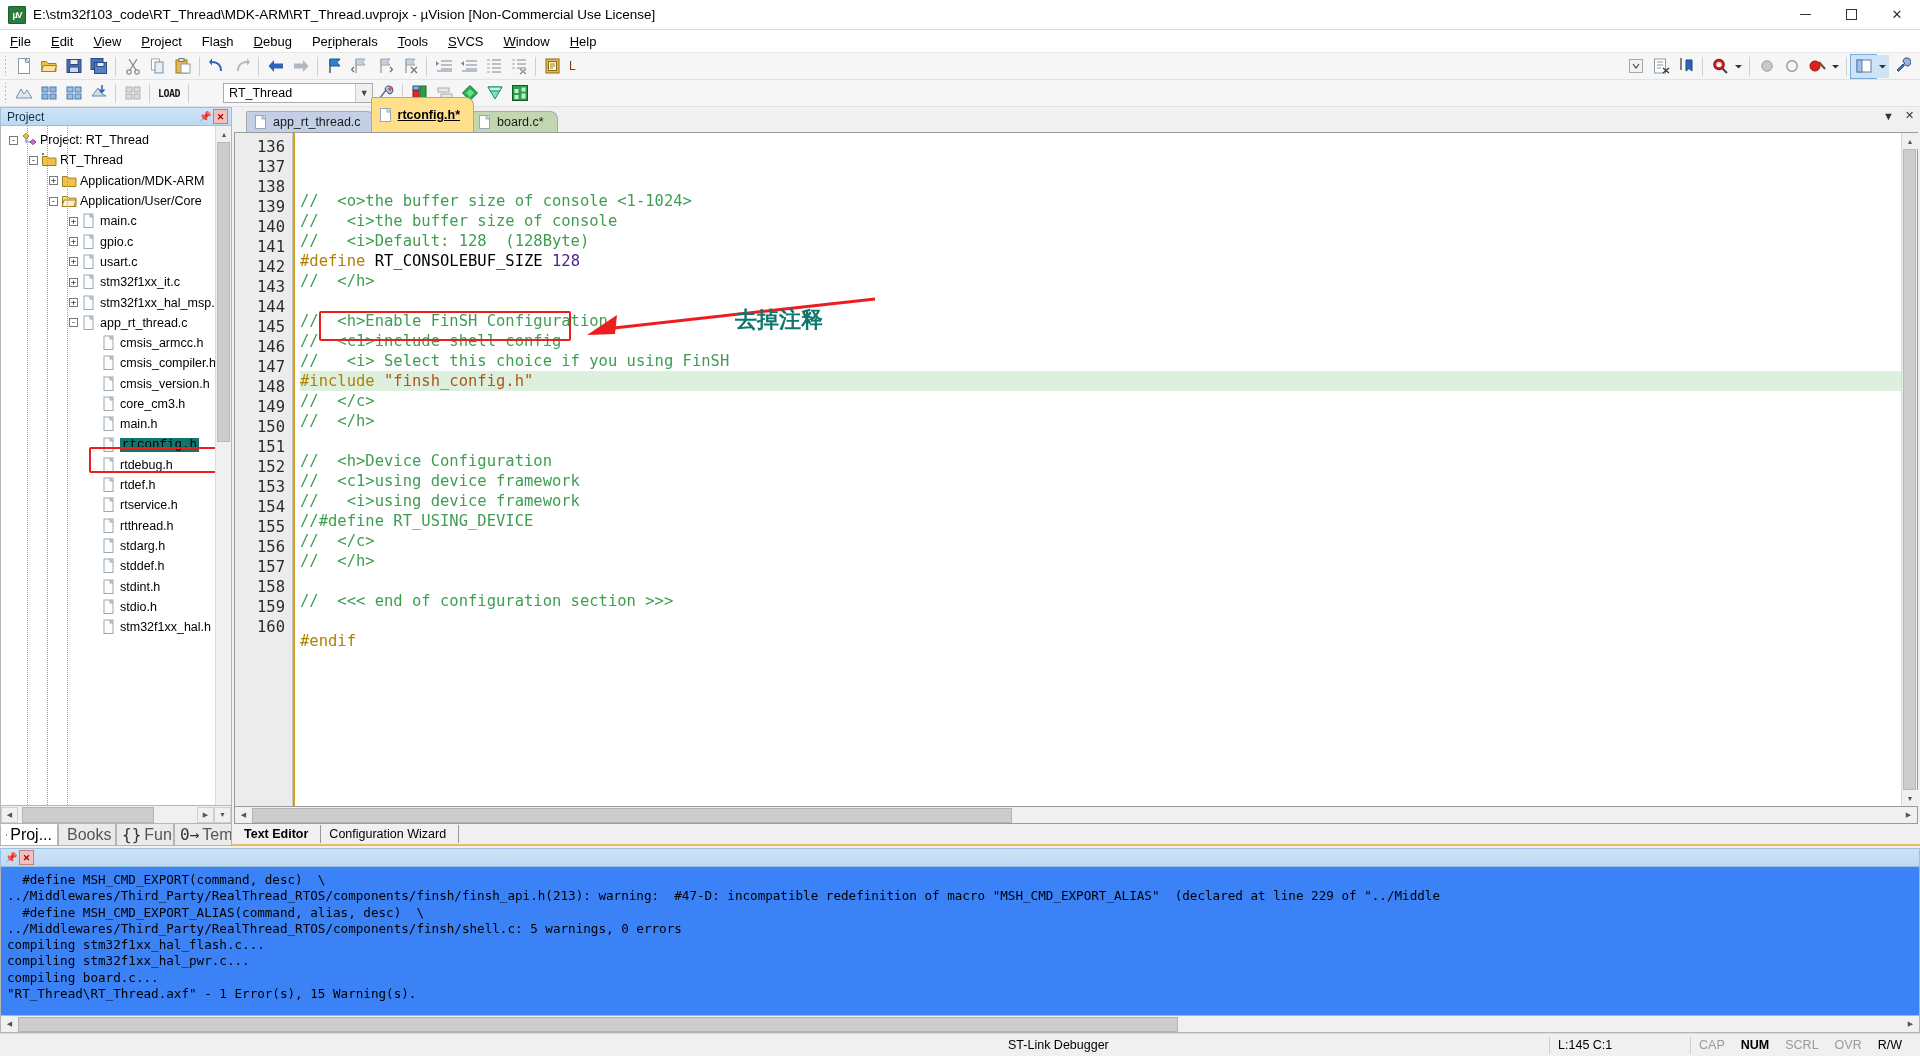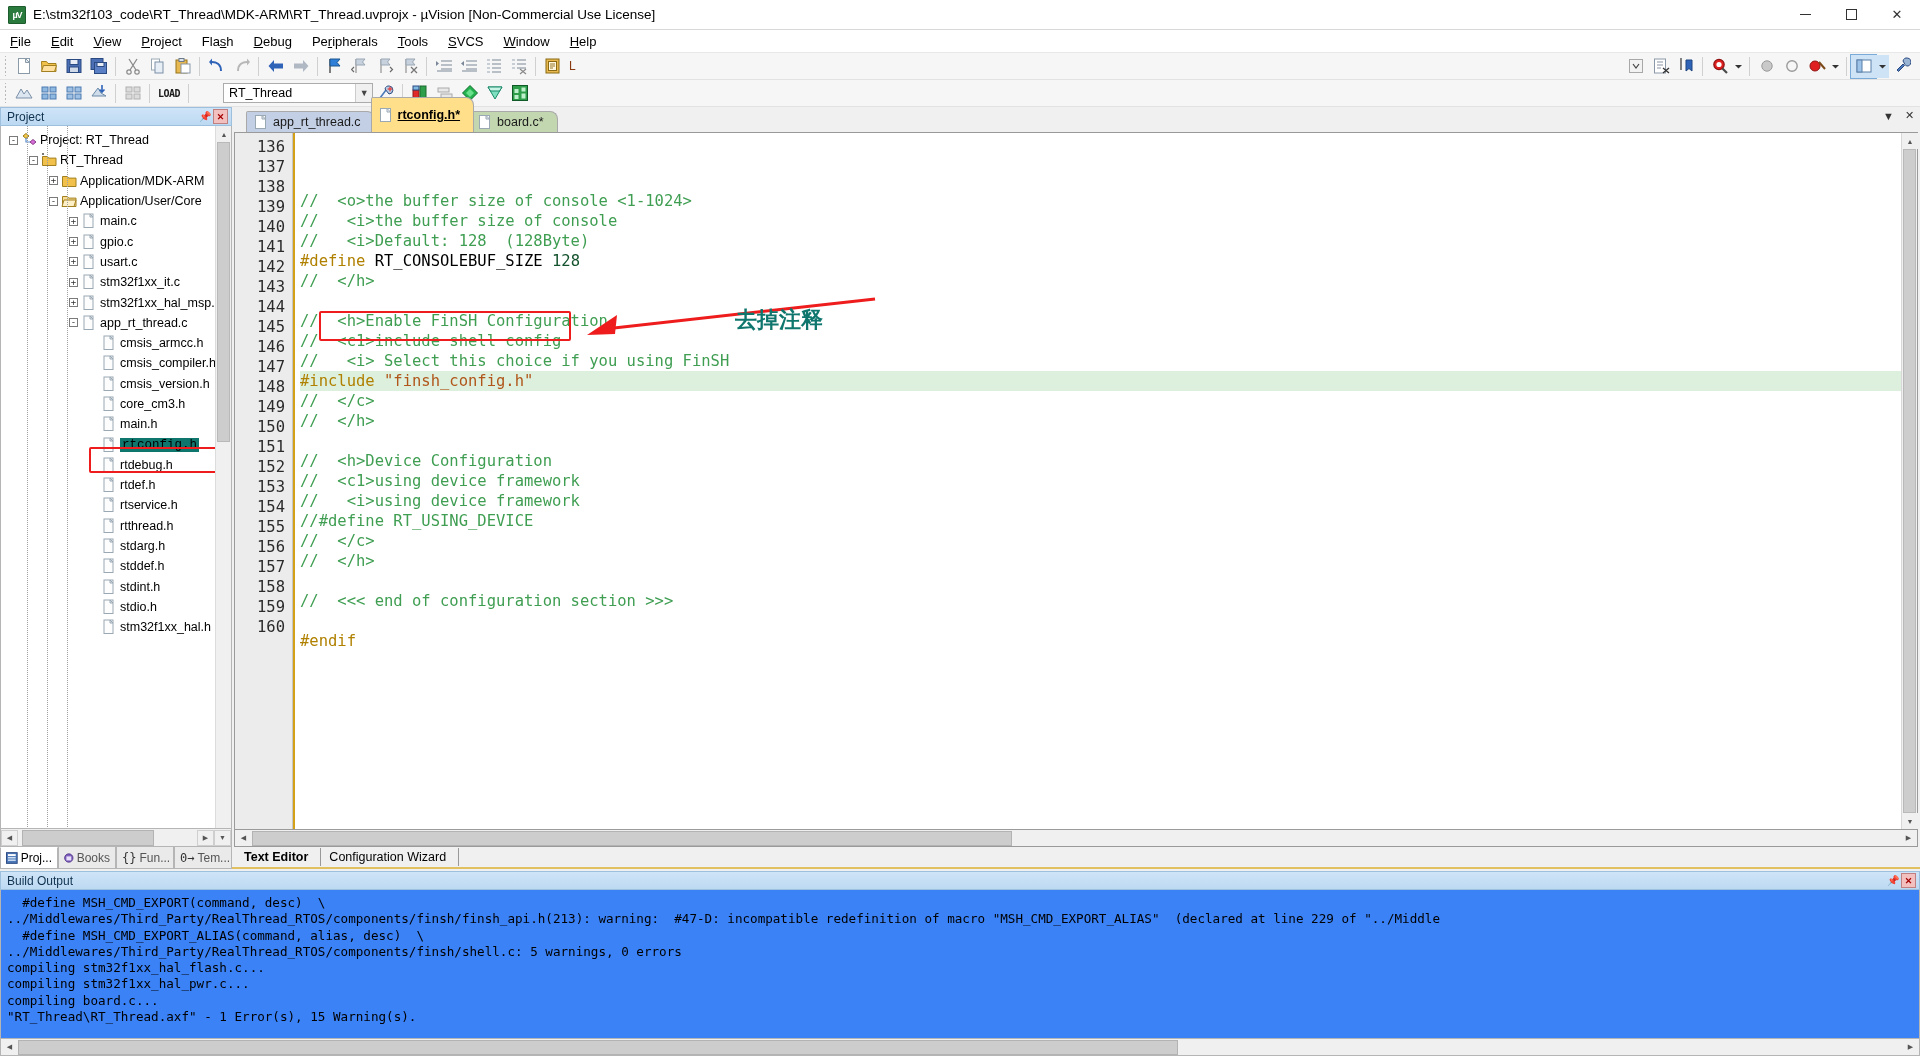--- a/index.html
+++ b/index.html
@@ -112,21 +112,21 @@
   .tree-hscroll {
     height: 18px; background: #f0f0f0; border: 1px solid #b5b5b5; border-top: none;
     display: flex; align-items: center; flex: 0 0 18px;
   }
   .hs-btn { width: 17px; height: 16px; display:flex;align-items:center;justify-content:center;
     background: #f0f0f0; font-size: 7px; color:#555; border: 1px solid #cfcfcf;}
   .hs-track { flex: 1 1 auto; height: 16px; background: #f0f0f0; position: relative; }
   .hs-thumb { position: absolute; left: 4px; top: 0; width: 132px; height: 16px; background: #cdcdcd; border: 1px solid #b3b3b3;}
   .pane-tabs { height: 22px; display: flex; align-items: stretch; flex: 0 0 22px; background: #f0f0f0; }
   .ptab {
-    display: flex; align-items: center; gap: 3px; padding: 0 5px; font-size: 12px;
+    display: flex; align-items: center; gap: 3px; padding: 0 5px; font-size: 16px;
     border: 1px solid #b5b5b5; border-top: none; background: #eaeaea; color: #555; max-width: 58px; overflow: hidden;
   }
   .ptab.active { background: #fff; color: #000; border-top: 1px solid #fff; }
 
   
   .editor-area { flex: 1 1 auto; display: flex; flex-direction: column; min-width: 0; background: #f0f0f0; }
   .doc-tabs {
     height: 25px; display: flex; align-items: flex-end; padding-left: 14px; flex: 0 0 25px;
     background: #f0f0f0; position: relative;
   }
@@ -155,21 +155,21 @@
   .gutter-line { height: 20px; line-height: 20px; padding-right: 7px; }
   .code {
     flex: 1 1 auto; padding-top: 4px; padding-left: 7px; position: relative;
     font-family: "DejaVu Sans Mono", monospace; font-size: 15.5px; overflow: hidden;
     white-space: pre;
   }
   .cline { height: 20px; line-height: 20px; white-space: pre; }
   .cline.hl { background: #ddf0dd; }
   .c-comment { color: #3f9e52; }
   .c-pre { color: #b08000; }
-  .c-num { color: #14532d; }
+  .c-num { color: #4c1d95; }
   .c-str { color: #b0561a; }
   .c-plain { color: #000; }
   .code-leftbar { position: absolute; left: 0; top: 0; bottom: 0; width: 2px; background: #d4a017; }
 
   .ed-vscroll { width: 16px; flex: 0 0 16px; background: #f0f0f0; border-left: 1px solid #d8d8d8;
      display: flex; flex-direction: column; }
   .ed-hscroll { height: 17px; flex: 0 0 17px; background: #f0f0f0; border: 1px solid #9a9a9a; border-top: none;
      margin: 0 2px; display: flex; align-items: center; }
   .ed-hs-thumb { height: 15px; background: #cdcdcd; border: 1px solid #b3b3b3; }
 
@@ -963,34 +963,47 @@
         </div>
         <div class="btab">
           <span>Configuration Wizard</span>
         </div>
       </div>
     </div>
   </div>
 
   <div class="build">
     <div class="build-header">
-      <span style="flex:1 1 auto;padding-left:3px">Build Output</span>
       <span class="pin-btn">📌</span>
       <span class="x-btn">✕</span>
     </div>
     <div class="build-body">  #define MSH_CMD_EXPORT(command, desc)  \
 ../Middlewares/Third_Party/RealThread_RTOS/components/finsh/finsh_api.h(213): warning:  #47-D: incompatible redefinition of macro "MSH_CMD_EXPORT_ALIAS"  (declared at line 229 of "../Middle
   #define MSH_CMD_EXPORT_ALIAS(command, alias, desc)  \
 ../Middlewares/Third_Party/RealThread_RTOS/components/finsh/shell.c: 5 warnings, 0 errors
 compiling stm32f1xx_hal_flash.c...
 compiling stm32f1xx_hal_pwr.c...
 compiling board.c...
 "RT_Thread\RT_Thread.axf" - 1 Error(s), 15 Warning(s).</div>
     <div class="build-hscroll">
       <div class="hs-btn" style="border:none">◀</div>
       <div class="bh-thumb" style="width:1160px"></div>
       <div style="flex:1 1 auto"></div>
       <div class="hs-btn" style="border:none">▶</div>
     </div>
   </div>
 
+  <div class="statusbar">
+    <div class="st-cell" style="width:1000px"></div>
+    <div class="st-cell">ST-Link Debugger</div>
+    <div class="st-flex"></div>
+    <div class="st-sep"></div>
+    <div class="st-cell" style="width:140px">L:145 C:1</div>
+    <div class="st-sep"></div>
+    <div class="st-cell st-dim">CAP</div>
+    <div class="st-cell" style="font-weight:bold">NUM</div>
+    <div class="st-cell st-dim">SCRL</div>
+    <div class="st-cell st-dim">OVR</div>
+    <div class="st-cell">R/W</div>
+    <div style="width:10px"></div>
+  </div>
 
 </div>
 
 </body></html>

